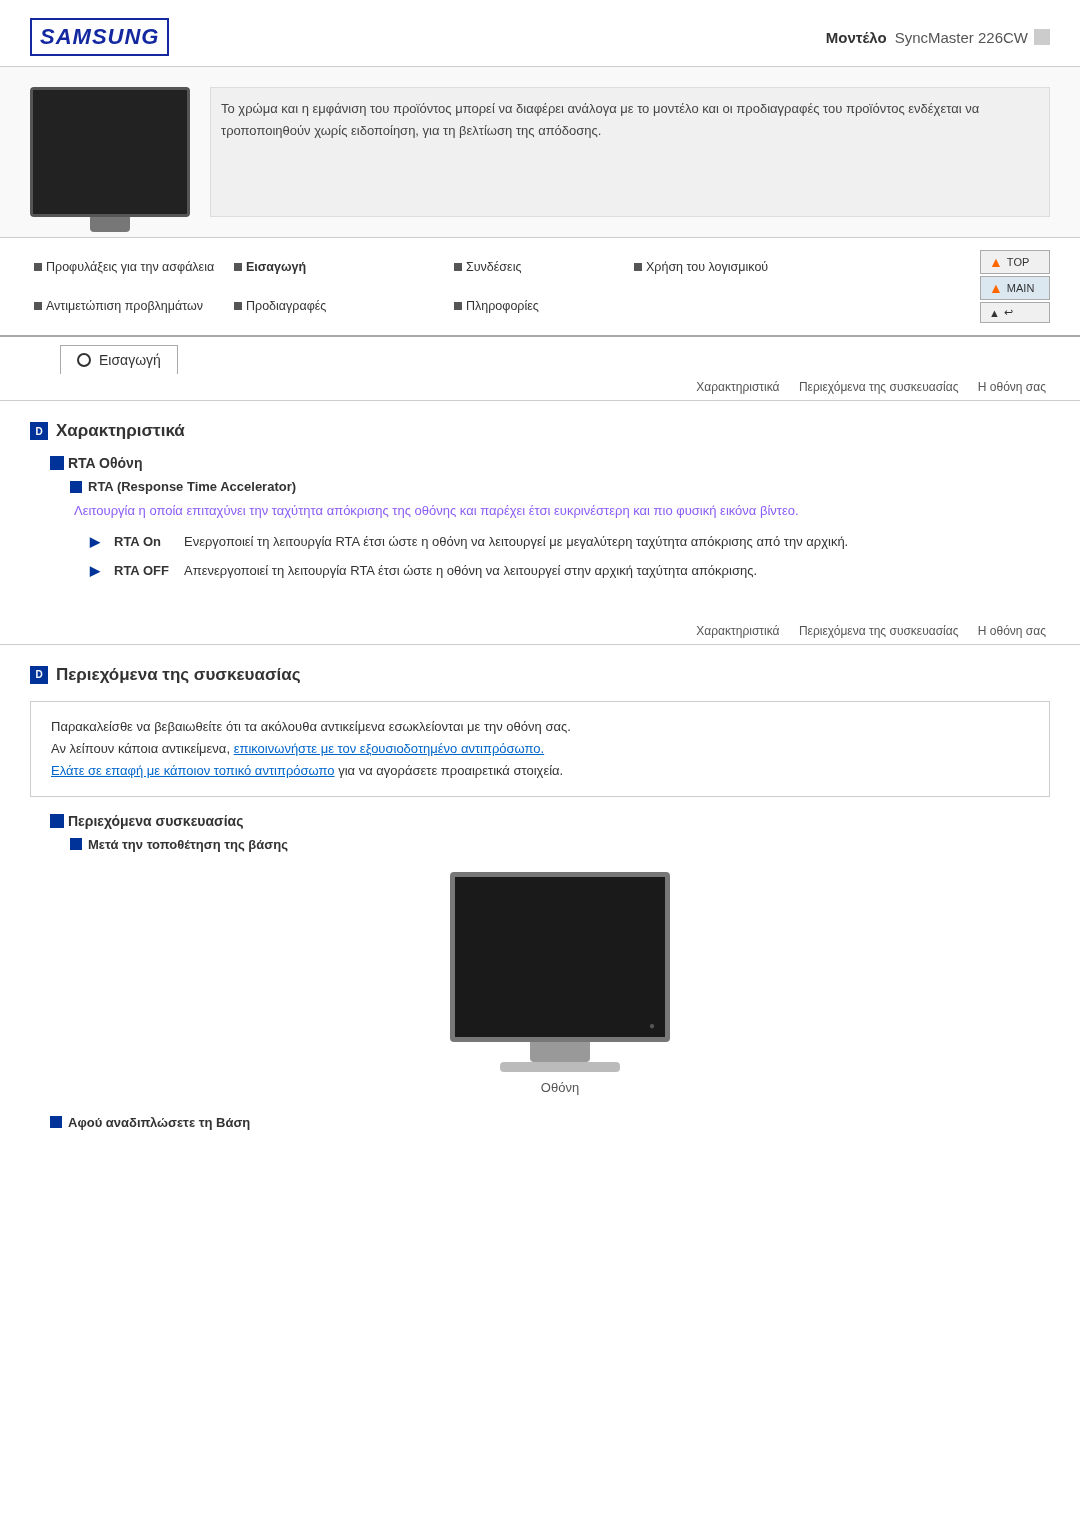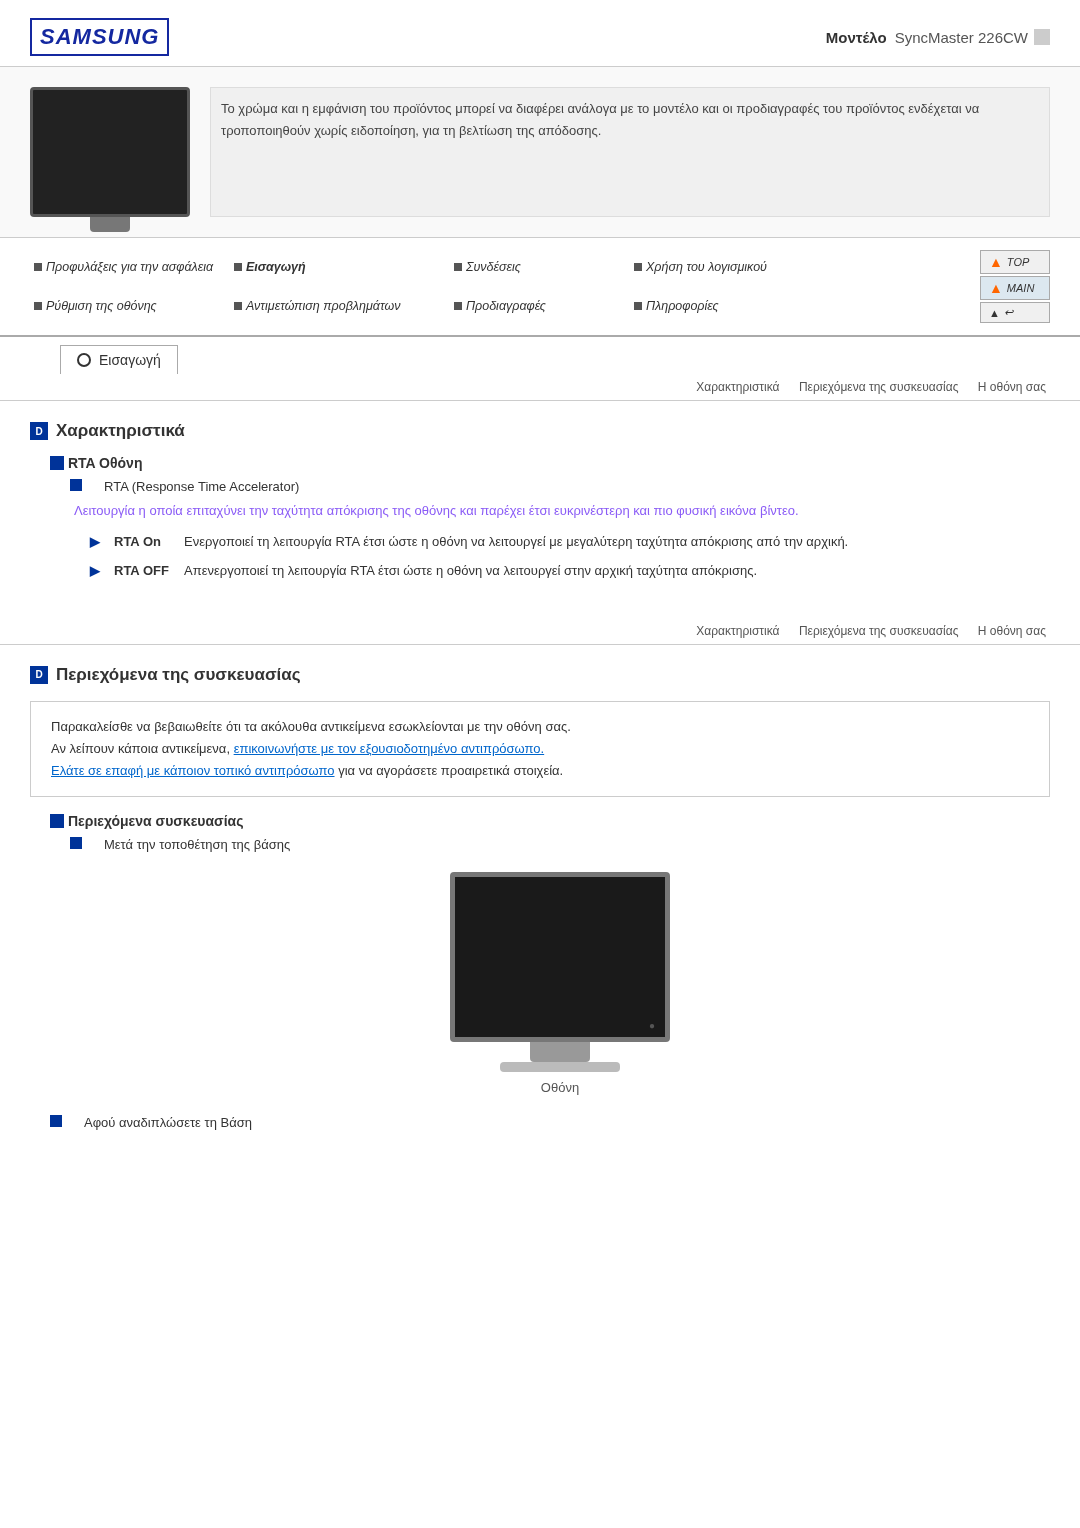--- a/index.html
+++ b/index.html
@@ -86,21 +86,20 @@
     }
 
     
     .nav-container {
       display: flex;
       padding: 12px 30px;
       border-bottom: 2px solid #aaa;
       gap: 0;
       flex-wrap: wrap;
       position: relative;
-      font-style: italic;
     }
     .nav-grid {
       display: grid;
       grid-template-columns: 200px 220px 180px 200px;
       grid-template-rows: auto auto;
       gap: 4px 0;
       flex: 1;
       font-size: 12.5px;
     }
     .nav-item {
@@ -208,23 +207,25 @@
       background: #003399;
       flex-shrink: 0;
     }
 
     .sub2 {
       margin-left: 20px;
       margin-bottom: 12px;
     }
     .sub2-title {
       display: flex;
-      gap: 22px;
+      align-items: center;
+      gap: 6px;
       font-size: 13px;
       margin-bottom: 6px;
+      font-weight: bold;
     }
     .sub2-icon {
       width: 12px;
       height: 12px;
       background: #003399;
       flex-shrink: 0;
     }
 
     .body-text {
       font-size: 13px;
@@ -362,24 +363,20 @@
       <span class="nav-square"></span>
       <span>Εισαγωγή</span>
     </div>
     <div class="nav-item">
       <span class="nav-square"></span>
       <span>Συνδέσεις</span>
     </div>
     <div class="nav-item">
       <span class="nav-square"></span>
       <span>Χρήση του λογισμικού</span>
-    </div>
-    <div class="nav-item">
-      <span class="nav-square"></span>
-      <span>Ρύθμιση της οθόνης</span>
     </div>
     <div class="nav-item">
       <span class="nav-square"></span>
       <span>Αντιμετώπιση προβλημάτων</span>
     </div>
     <div class="nav-item">
       <span class="nav-square"></span>
       <span>Προδιαγραφές</span>
     </div>
     <div class="nav-item">

